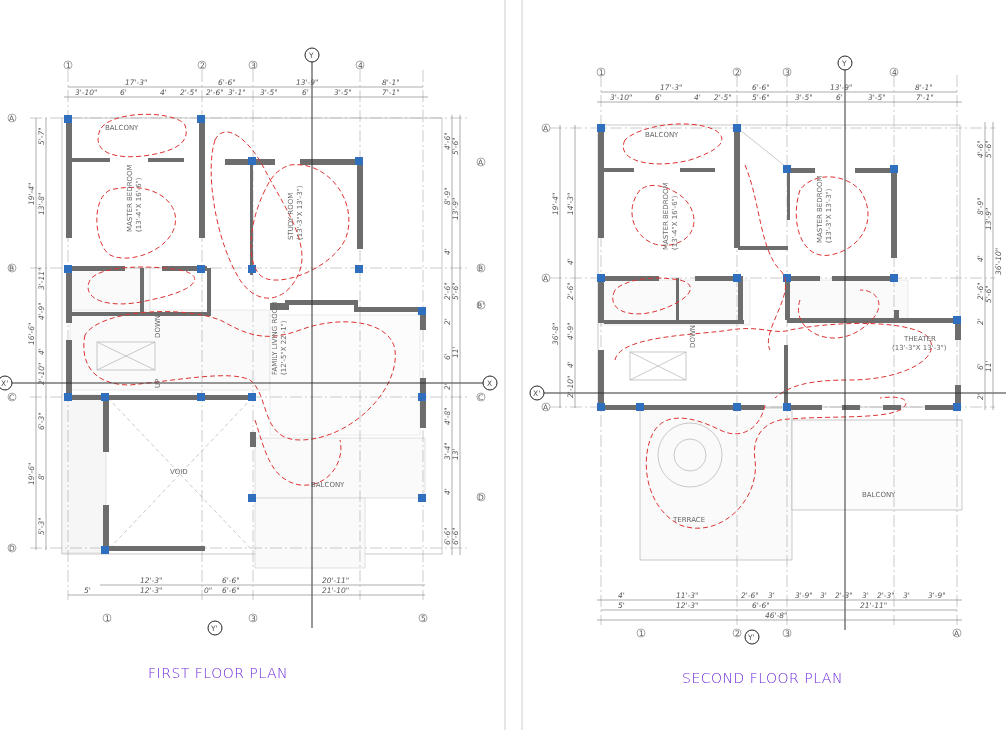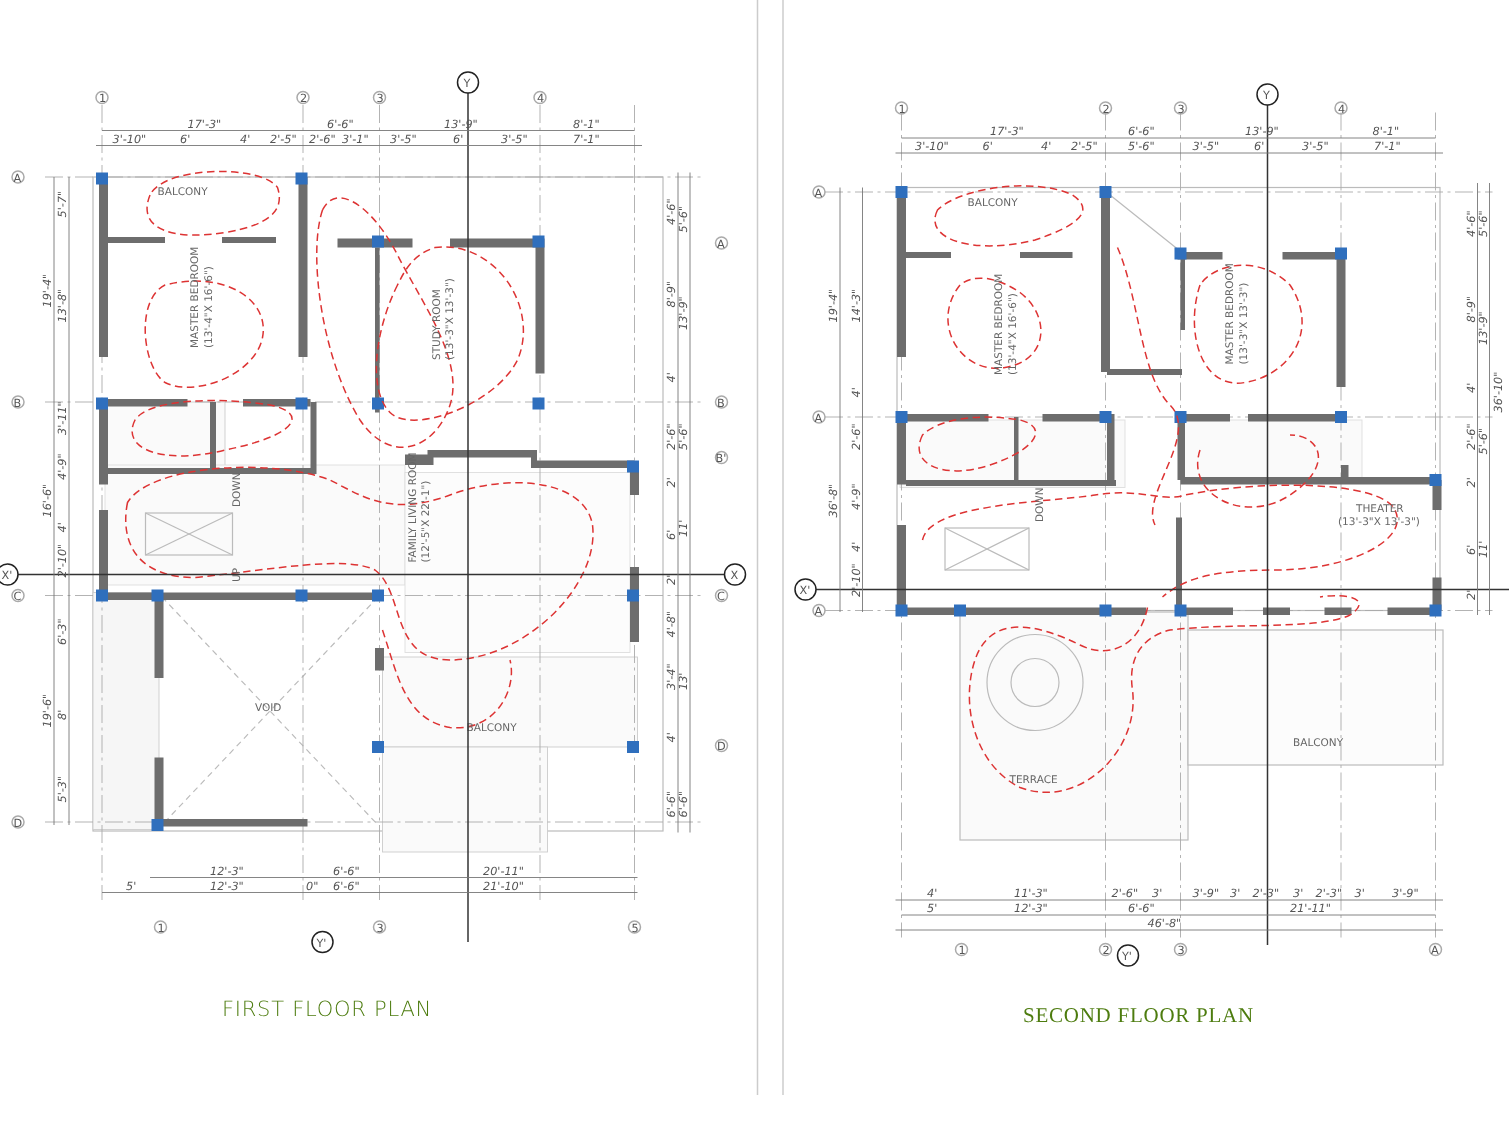--- a/index.html
+++ b/index.html
@@ -1,21 +1,21 @@
 <!DOCTYPE html>
 <html><head>
 <meta charset="utf-8">
 <style>
   html,body{margin:0;padding:0;background:#ffffff;}
   body{width:1006px;height:753px;position:relative;overflow:hidden;font-family:"DejaVu Sans",sans-serif;}
   svg{position:absolute;left:0;top:0;}
   .dim{font-family:"DejaVu Sans",sans-serif;font-size:7.5px;fill:#555;font-style:italic;}
   .lbl{font-family:"DejaVu Sans",sans-serif;font-size:7.5px;fill:#555;}
   .room{font-family:"DejaVu Sans",sans-serif;font-size:7px;fill:#666;}
-  .title{position:absolute;font-family:"DejaVu Sans",sans-serif;font-size:14px;color:#4d7c0f;letter-spacing:0.5px;font-weight:300;}
+  .title{position:absolute;font-family:"DejaVu Sans",sans-serif;font-size:14px;color:#6d28d9;letter-spacing:0.5px;font-weight:300;}
   .wall{fill:#6d6d6d;}
   .col{fill:#2f6fbd;}
   .path{fill:none;stroke:#d33;stroke-width:1;stroke-dasharray:5 3;}
   .thin{stroke:#bbb;stroke-width:0.8;fill:none;}
   .dl{stroke:#777;stroke-width:0.6;}
   .grid{stroke:#aaa;stroke-width:0.6;stroke-dasharray:12 3 2 3;}
   .axis{stroke:#333;stroke-width:1;}
 </style>
 </head>
 <body>
@@ -446,13 +446,13 @@
       <text class="dim" transform="translate(991,158) rotate(-90)">5'-6"</text>
       <text class="dim" transform="translate(991,230) rotate(-90)">13'-9"</text>
       <text class="dim" transform="translate(1001,275) rotate(-90)">36'-10"</text>
       <text class="dim" transform="translate(991,303) rotate(-90)">5'-6"</text>
       <text class="dim" transform="translate(991,372) rotate(-90)">11'</text>
     </g>
   </g>
 </svg>
 
 <div class="title" style="left:148px;top:665px;">FIRST FLOOR PLAN</div>
-<div class="title" style="left:682px;top:670px;font-family:Liberation Serif, serif;">SECOND FLOOR PLAN</div>
+<div class="title" style="left:682px;top:670px;">SECOND FLOOR PLAN</div>
 
 </body></html>

